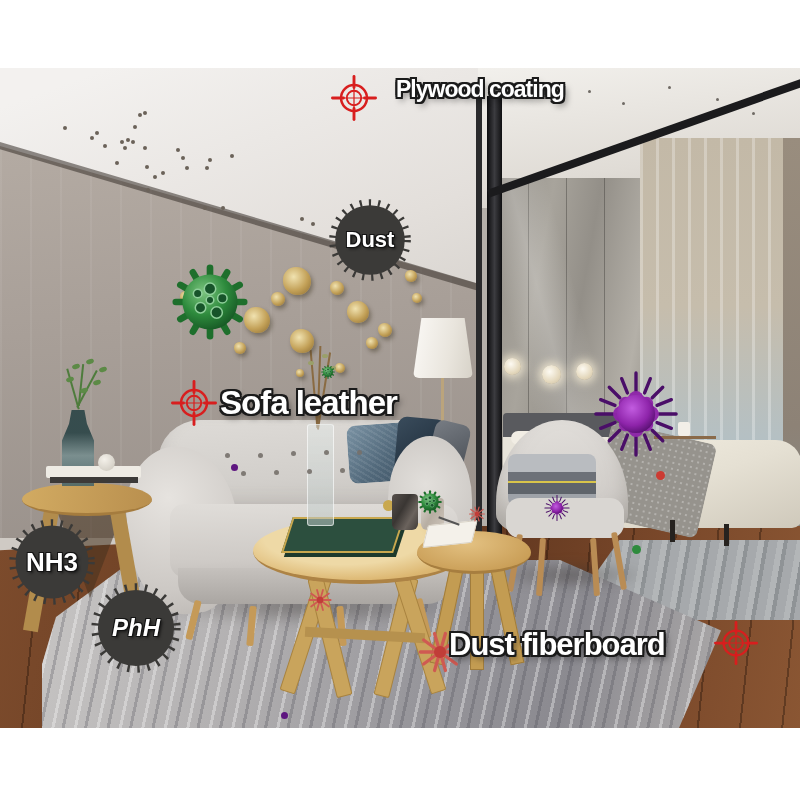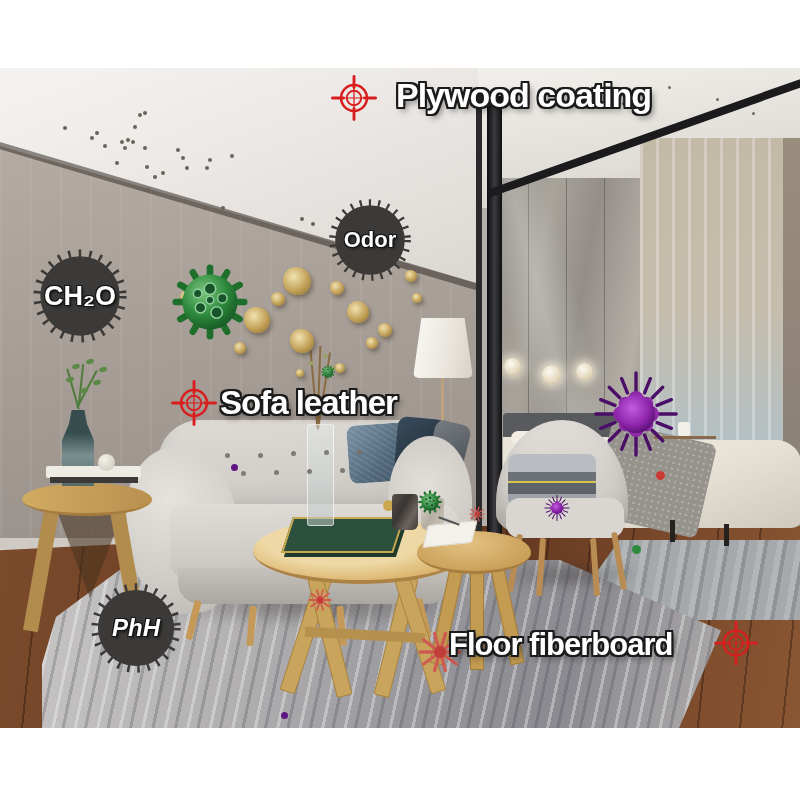--- a/index.html
+++ b/index.html
@@ -463,43 +463,43 @@
       <use href="#g-coral"></use>
     </svg>
   <div class="dot" style="left:656px;top:471px;width:9px;height:9px;background:#cc3b33;"></div>
   <div class="dot" style="left:632px;top:545px;width:9px;height:9px;background:#2e8b3d;"></div>
   <div class="dot" style="left:231px;top:464px;width:7px;height:7px;background:#5e1680;"></div>
   <div class="dot" style="left:281px;top:712px;width:7px;height:7px;background:#5e1680;"></div>
 
   <svg class="xh" style="left:331px;top:75px;width:46px;height:46px;" viewBox="0 0 48 48">
       <use href="#g-crosshair"></use>
     </svg>
-  <div class="callout-text" style="left:396px;top:76px;font-size:34px;">Plywood coating</div>
+  <div class="callout-text" style="left:396px;top:76px;font-size:23px;">Plywood coating</div>
 
   <svg class="xh" style="left:171px;top:380px;width:46px;height:46px;" viewBox="0 0 48 48">
       <use href="#g-crosshair"></use>
     </svg>
   <div class="callout-text" style="left:220px;top:384px;font-size:33px;">Sofa leather</div>
 
-  <div class="callout-text" style="left:449px;top:627px;font-size:31px;">Floor fiberboard</div>
+  <div class="callout-text" style="left:449px;top:627px;font-size:31px;">Dust fiberboard</div>
   <svg class="xh" style="left:714px;top:621px;width:44px;height:44px;" viewBox="0 0 48 48">
       <use href="#g-crosshair"></use>
     </svg>
 
   <div class="badge" style="left:327px;top:197px;width:86px;height:86px;">
     <svg viewBox="0 0 100 100">
         <use href="#g-gear"></use>
       </svg>
-    <span class="blbl" style="font-size:22px;">Odor</span>
+    <span class="blbl" style="font-size:22px;">Dust</span>
   </div>
-  <div class="badge" style="left:31px;top:247px;width:98px;height:98px;">
+  <div class="badge" style="left:7px;top:517px;width:90px;height:90px;">
     <svg viewBox="0 0 100 100">
         <use href="#g-gear"></use>
       </svg>
-    <span class="blbl" style="font-size:27px;">CH₂O</span>
+    <span class="blbl" style="font-size:26px;">NH3</span>
   </div>
   <div class="badge" style="left:89px;top:581px;width:94px;height:94px;">
     <svg viewBox="0 0 100 100">
         <use href="#g-gear"></use>
       </svg>
     <span class="blbl" style="font-size:24px;font-style:italic;">PhH</span>
   </div>
 
 </div>
 

